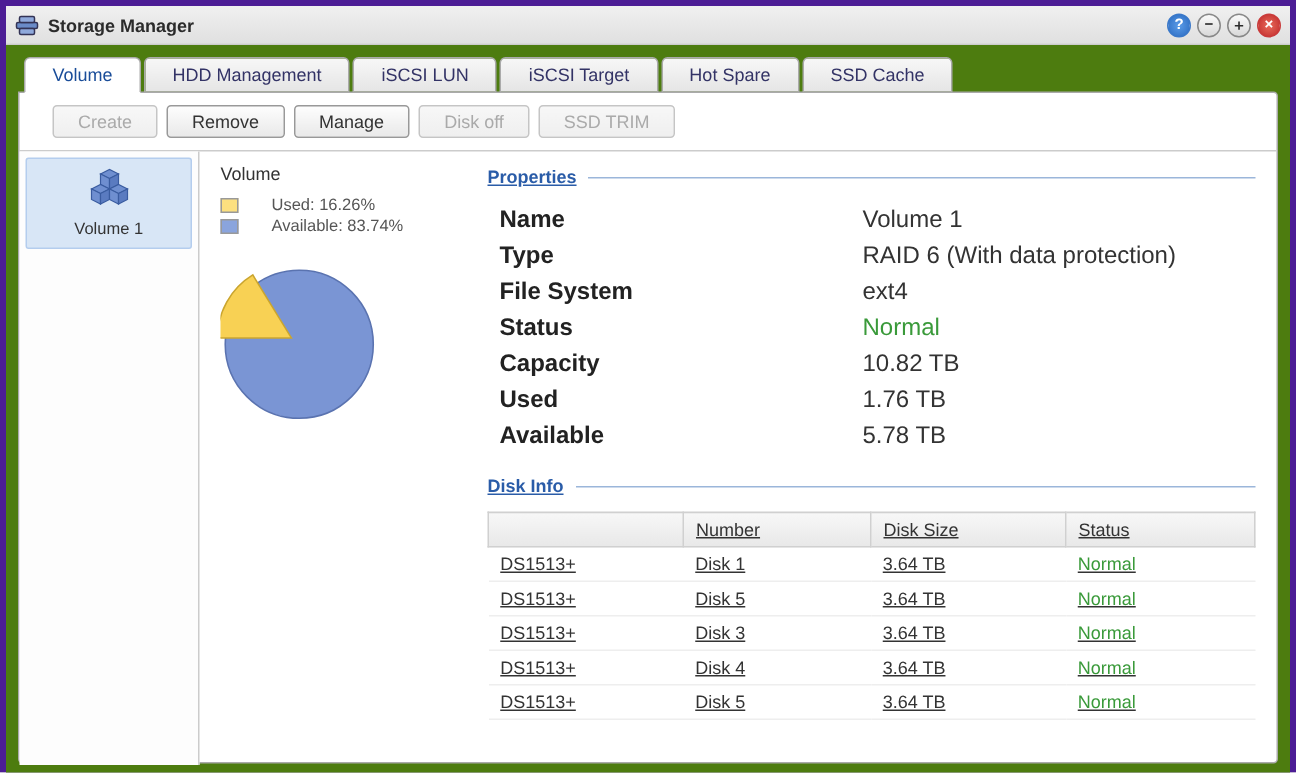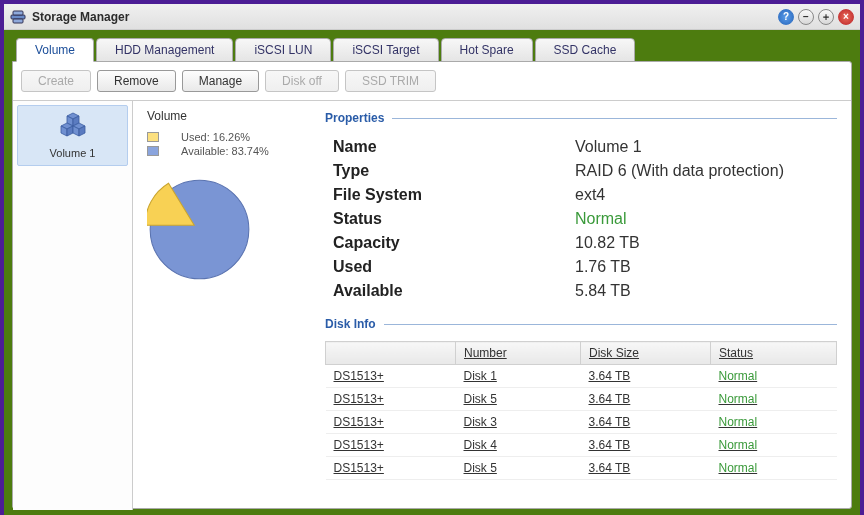--- a/index.html
+++ b/index.html
@@ -72,21 +72,21 @@
     z-index: 2;
   }
   .panel {
     background: #fff;
     border: 1px solid #aaa;
     border-radius: 0 3px 3px 3px;
     height: 448px;
     position: relative;
   }
   .toolbar {
-    padding: 8px 8px;
+    padding: 8px 22px;
     display: flex;
     gap: 6px;
   }
   .btn {
     padding: 3px 16px;
     background: linear-gradient(#fdfdfd,#e9e9e9);
     border: 1px solid #999;
     border-radius: 3px;
     cursor: pointer;
     font-size: 12px;
@@ -136,20 +136,21 @@
   .pie {
     margin-top: 18px;
     width: 105px; height: 105px;
   }
   .section-title {
     color: #2a5ca8;
     font-weight: bold;
     font-size: 12px;
     display:flex; align-items:center; gap:8px;
     margin: 2px 0 10px 0;
+    text-decoration: underline;
   }
   .section-title .line { flex:1; height:1px; background:#9bb6da; }
   .props {
     width: 100%;
     font-size: 16px;
   }
   .props .row { display:flex; padding: 3px 0; }
   .props .k { width: 250px; font-weight: bold; color:#222; padding-left:8px;}
   .props .v { flex:1; }
   .green { color: #3a9a3a; }
@@ -282,21 +283,21 @@
               <div class="row">
                   <div class="k">Capacity</div>
                   <div class="v">10.82 TB</div>
                 </div>
               <div class="row">
                   <div class="k">Used</div>
                   <div class="v">1.76 TB</div>
                 </div>
               <div class="row">
                   <div class="k">Available</div>
-                  <div class="v">5.84 TB</div>
+                  <div class="v">5.78 TB</div>
                 </div>
             </div>
 
             <div class="section-title" style="margin-top:14px">
               <span>Disk Info</span>
               <span class="line"></span>
             </div>
             <table class="disk-table">
               <thead>
                 <tr>

